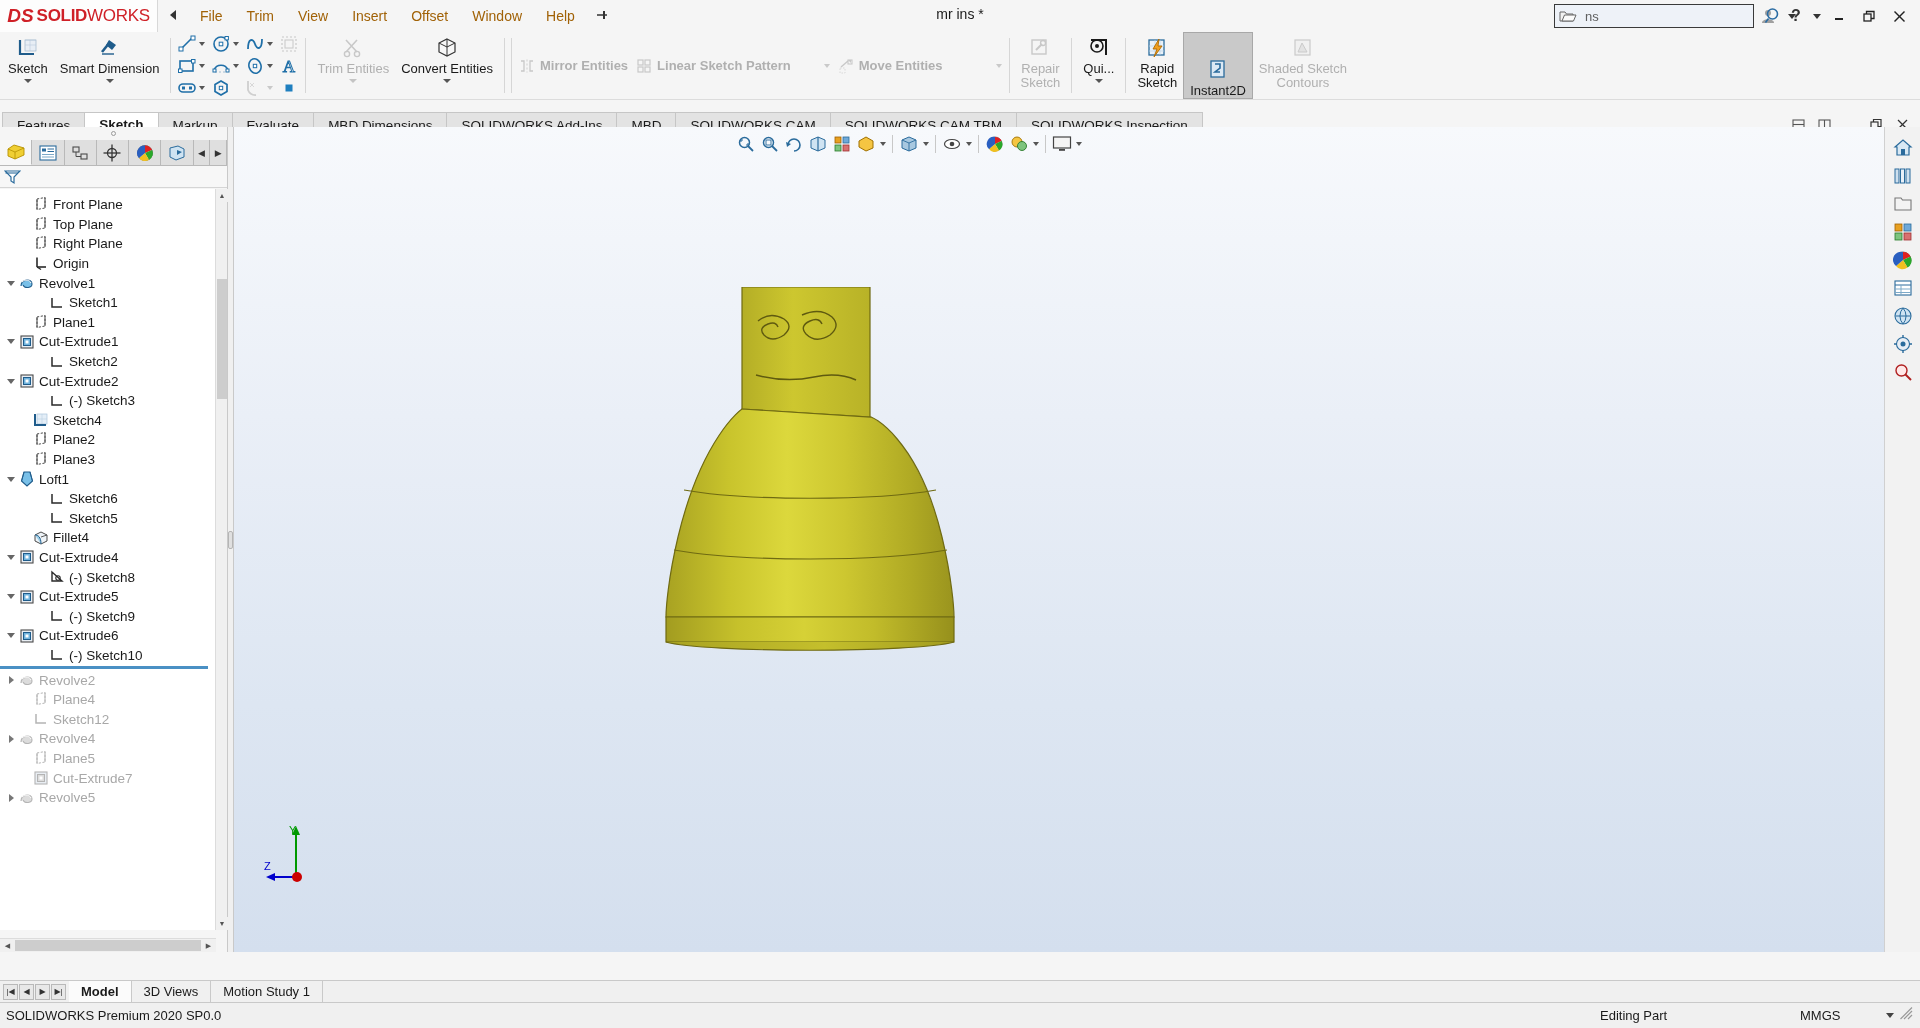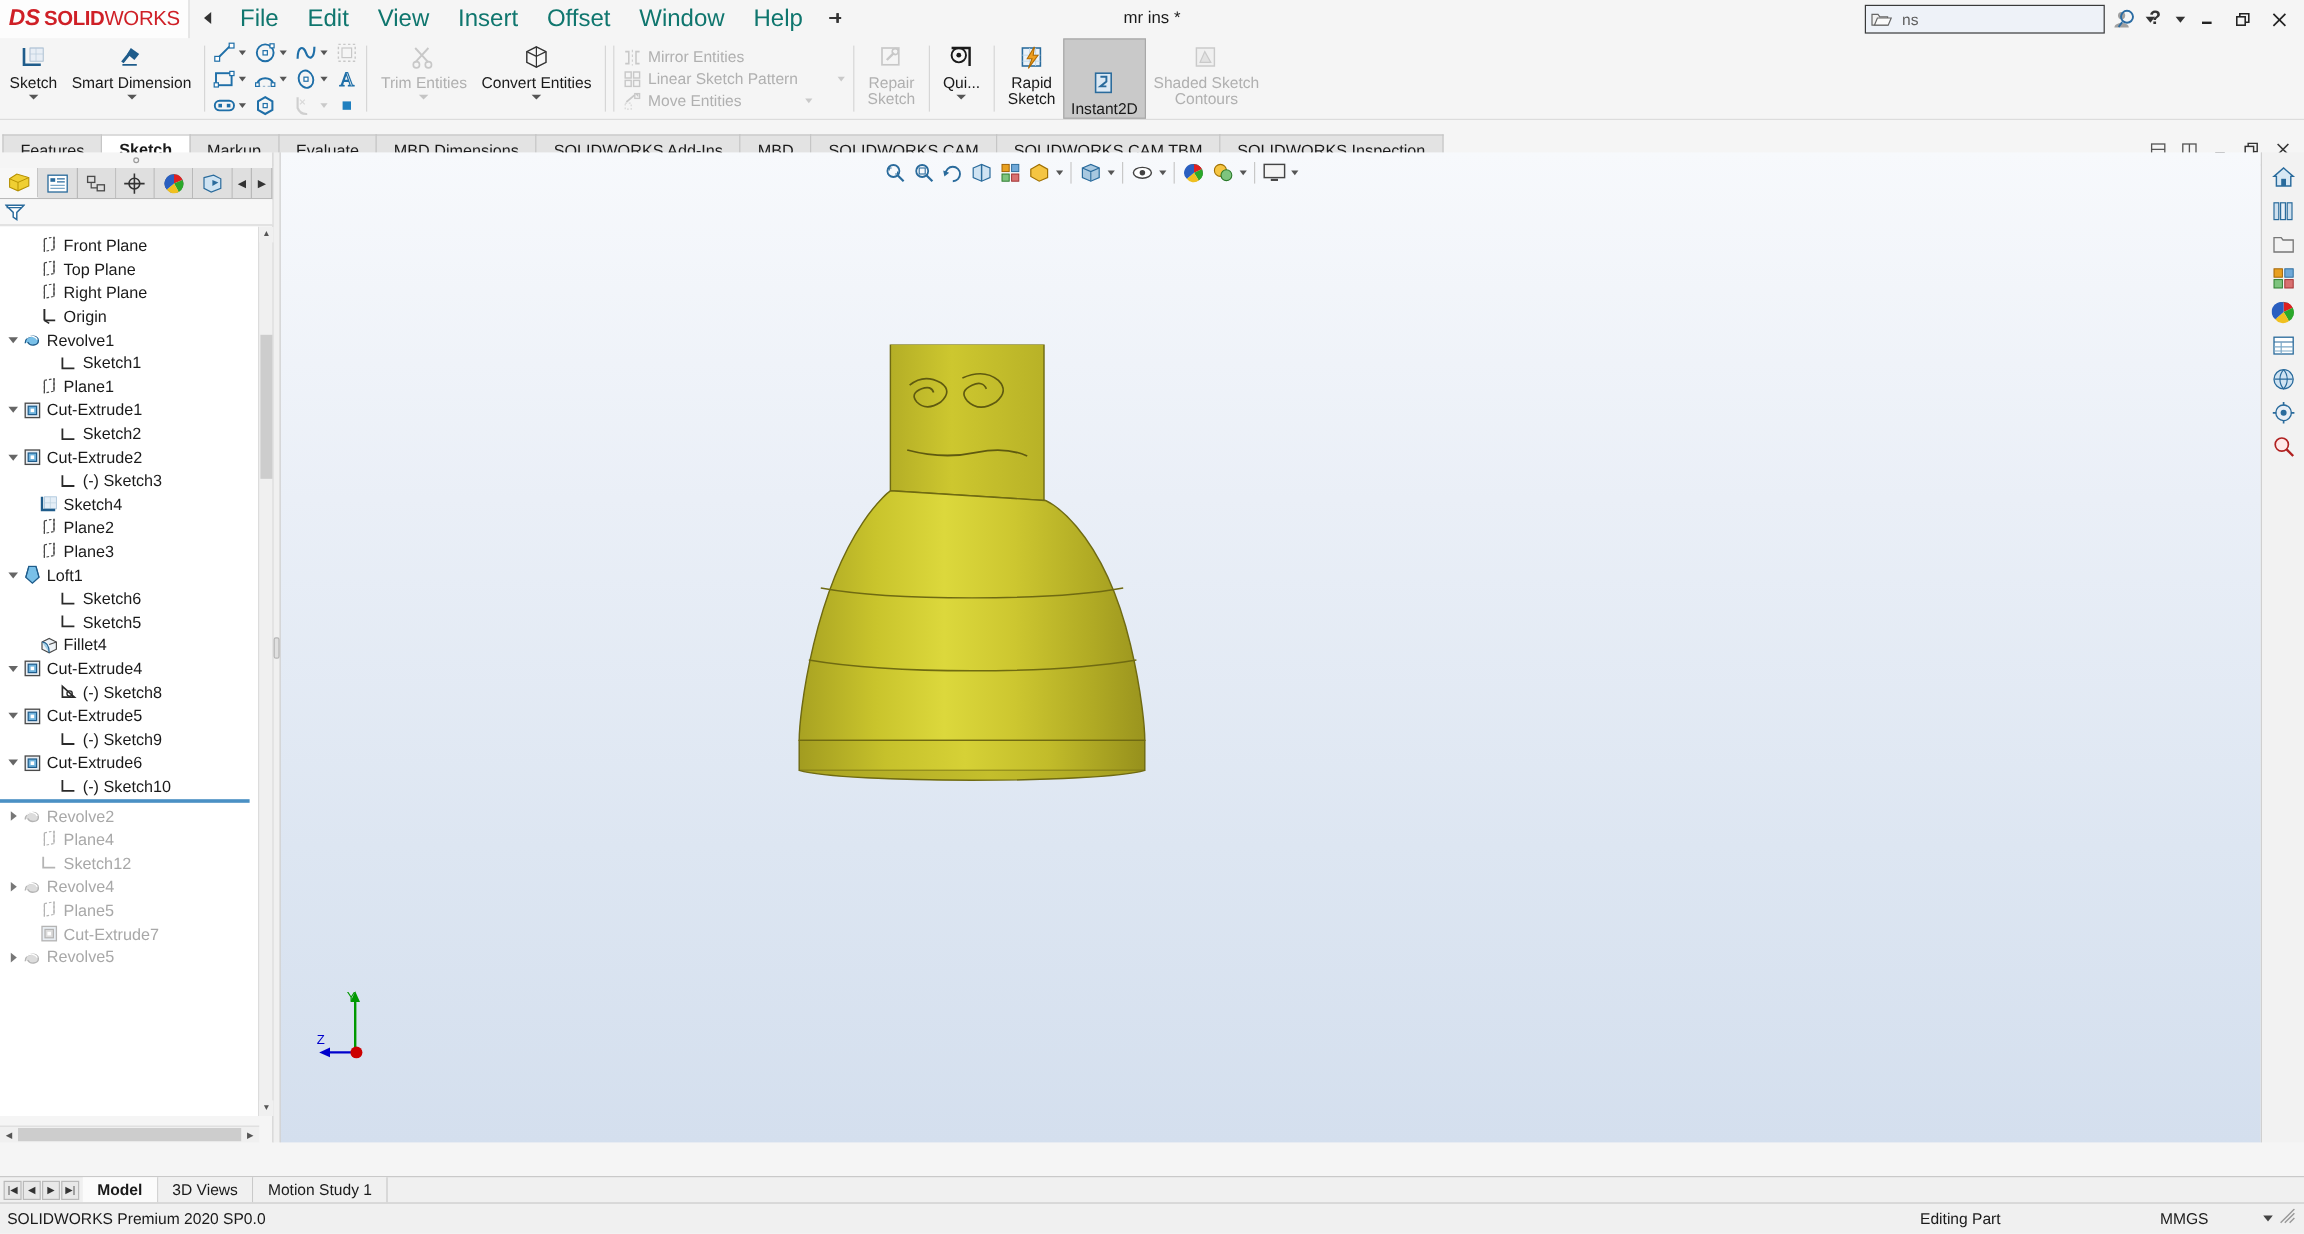--- a/index.html
+++ b/index.html
@@ -24,21 +24,21 @@
     width:158px; height:32px; background:#fdfdfd;
     display:flex; align-items:center; justify-content:center;
     border-right:1px solid #d8d8d8;
   }
   .logo-text { font-weight:bold; font-size:17px; color:#cf2027; letter-spacing:-0.3px; font-family:"Liberation Sans",sans-serif; }
   .logo-text .light { font-weight:normal; color:#cf2027; }
   .logo-ds { font-size:19px; font-weight:bold; font-style:italic; color:#cf2027; margin-right:3px; }
   .menu-collapse { margin-left:10px; font-size:11px; color:#333; cursor:pointer; }
   .menubar { display:flex; align-items:center; gap:0px; margin-left:10px; }
   .menubar .mi {
-    padding:4px 12px; font-size:20px; color:#0f766e; cursor:pointer;
+    padding:4px 12px; font-size:14px; color:#a16207; cursor:pointer;
   }
   .pin-icon { margin-left:8px; font-size:13px; color:#444; }
   .doc-title {
     position:absolute; left:0; right:0; top:6px;
     text-align:center; font-size:14px; color:#1a1a1a; pointer-events:none;
   }
   .title-right {
     position:absolute; right:6px; top:0; height:32px;
     display:flex; align-items:center; gap:0px;
   }
@@ -87,21 +87,21 @@
 
   
   .icongrid { display:grid; grid-template-rows:repeat(3,22px); grid-auto-flow:column; align-content:center; padding:1px 0; }
   .igcell { display:flex; align-items:center; gap:2px; padding:0 3px; cursor:pointer; }
   .caret-mini { width:0;height:0;border-left:3.5px solid transparent;border-right:3.5px solid transparent;border-top:4px solid #555; }
   .caret-mini.dis { border-top-color:#c9c9c9; }
 
   
   .textrow { display:flex; align-items:center; gap:5px; padding:1px 4px; cursor:default; }
   .textrow span { font-size:13px; color:#b0b0b0; white-space:nowrap; }
-  .trcol { display:flex; flex-direction:column; justify-content:center; padding:2px 0; }
+  .trcol { display:flex; flex-direction:row; justify-content:center; padding:2px 0;font-weight:bold; }
 
   
   .cmtabs {
     position:absolute; left:0; top:100px; width:1920px; height:38px;
     background:#f5f5f5; display:flex; align-items:flex-end;
     border-bottom:1px solid #c6c6c6;
   }
   .cmtab {
     height:25px; padding:0 14px; display:flex; align-items:center;
     font-size:13.5px; color:#1a1a1a; background:#e3e3e3;
@@ -218,21 +218,21 @@
       <span class="logo-ds">DS</span>
       <span class="logo-text"><b>SOLID</b><span class="light">WORKS</span></span>
     </div>
     <div class="menu-collapse">
       <svg width="10" height="12" viewBox="0 0 10 12">
           <polygon points="8,1 8,11 2,6" fill="#333"></polygon>
         </svg>
     </div>
     <div class="menubar">
       <div class="mi">File</div>
-      <div class="mi">Edit</div>
+      <div class="mi">Trim</div>
       <div class="mi">View</div>
       <div class="mi">Insert</div>
       <div class="mi">Offset</div>
       <div class="mi">Window</div>
       <div class="mi">Help</div>
       <div class="pin-icon">
         <svg width="14" height="14" viewBox="0 0 14 14">
             <path d="M2 7h7M9 3v8M9 7h3" stroke="#333" stroke-width="1.6" fill="none"></path>
             <rect x="8" y="3" width="2" height="8" fill="#333"></rect>
           </svg>

